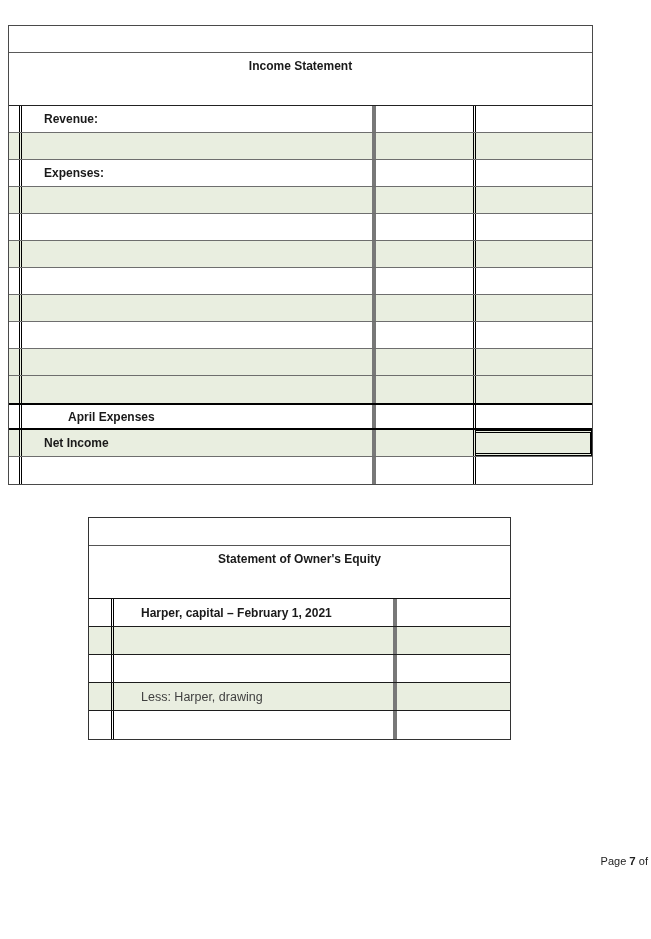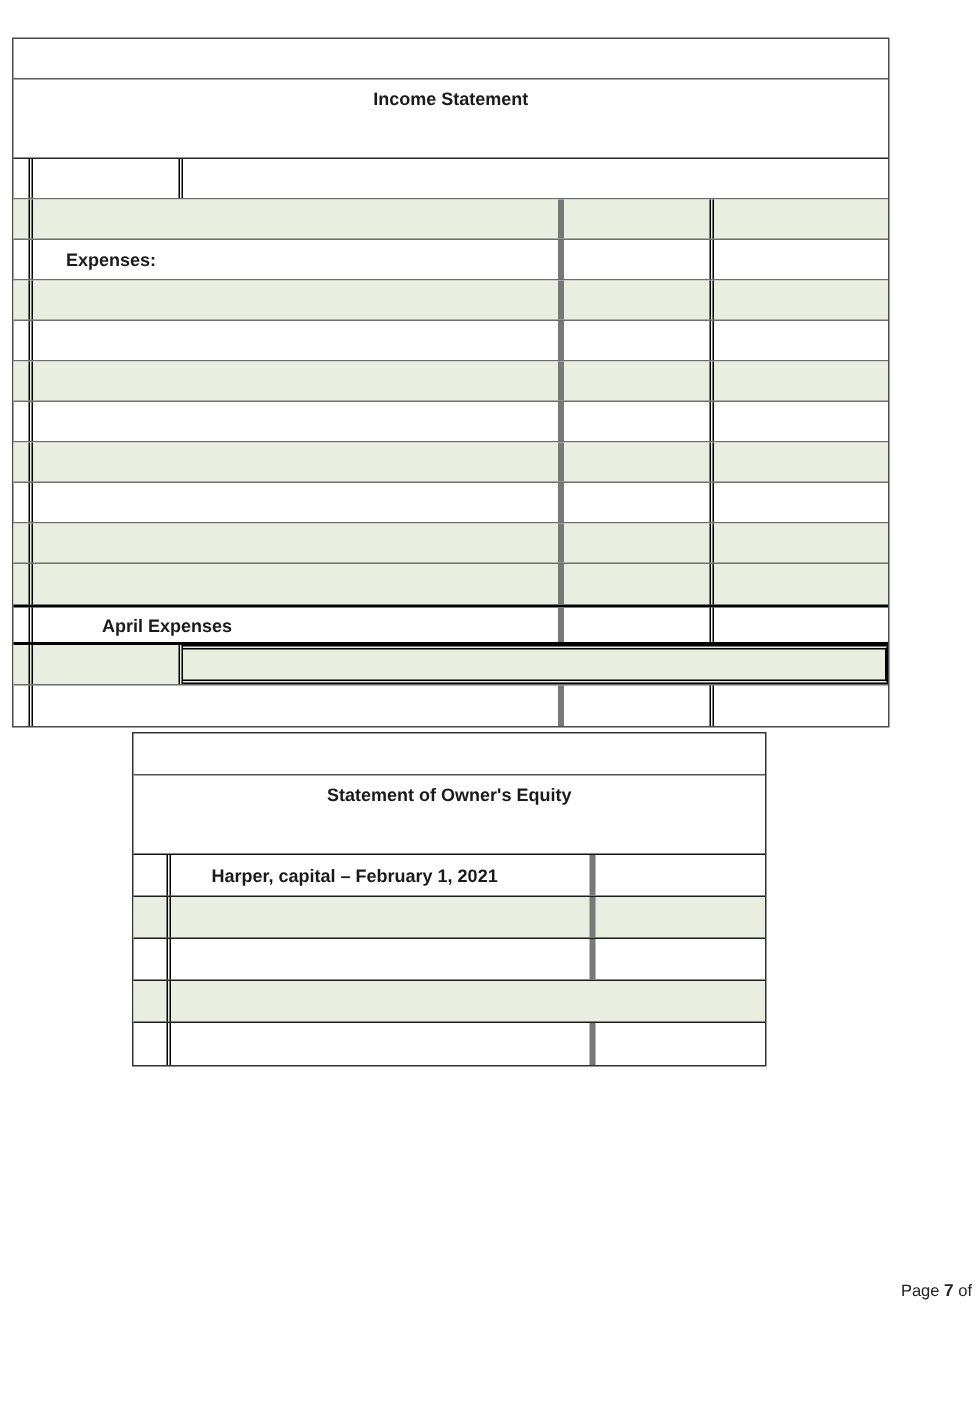--- a/index.html
+++ b/index.html
@@ -48,21 +48,21 @@
   .tbl1 .indent2{padding-left:46px}
   .tbl1 .nb{border-bottom:none}
   .tbl1 .totals{border-top:2px solid var(--emphasis-black);border-bottom:2px solid var(--emphasis-black)}
   .tbl1 .boxed{
     border-top:3px double var(--emphasis-black);
     border-bottom:3px double var(--emphasis-black);
     border-right:2px solid var(--emphasis-black);
   }
 
   
-  .tbl2{left:88px;top:488px;width:423px;border-color:#333}
+  .tbl2{left:88px;top:517px;width:423px;border-color:#333}
   .tbl2 .hrow1{height:28px;border-bottom:1px solid #555}
   .tbl2 .hrow2{height:53px;border-bottom:1px solid #111}
   .tbl2 .row{height:28px;border-bottom:1px solid var(--grid-line-dark)}
   .tbl2 .row:last-child{border-bottom:none}
   .tbl2 .c0{width:25px;border-right:3px double var(--emphasis-black)}
   .tbl2 .c1{width:283px;border-right:4px solid var(--divider-gray);padding-left:27px}
   .tbl2 .c2{flex:1}
 
   
   .page-footer{
@@ -77,20 +77,23 @@
 <div class="page">
 
   <div class="fin-table tbl1">
     <div class="hrow1"></div>
     <div class="hrow2">
       <span class="tbl-title">Income Statement</span>
     </div>
 
     <div class="row">
       <div class="cell c0"></div>
+      <div class="cell c1">
+          <span class="lbl">Revenue:</span>
+        </div>
       <div class="cell c2"></div>
       <div class="cell c3"></div>
     </div>
     <div class="row green">
       <div class="cell c0"></div>
       <div class="cell c1">
           <span class="lbl"></span>
         </div>
       <div class="cell c2"></div>
       <div class="cell c3"></div>
@@ -170,20 +173,23 @@
     <div class="row totals">
       <div class="cell c0"></div>
       <div class="cell c1 indent2">
           <span class="lbl">April Expenses</span>
         </div>
       <div class="cell c2"></div>
       <div class="cell c3"></div>
     </div>
     <div class="row green">
       <div class="cell c0"></div>
+      <div class="cell c1">
+          <span class="lbl">Net Income</span>
+        </div>
       <div class="cell c2"></div>
       <div class="cell c3 boxed"></div>
     </div>
     <div class="row">
       <div class="cell c0"></div>
       <div class="cell c1">
           <span class="lbl"></span>
         </div>
       <div class="cell c2"></div>
       <div class="cell c3"></div>
@@ -212,20 +218,23 @@
     </div>
     <div class="row">
       <div class="cell c0"></div>
       <div class="cell c1">
           <span class="lbl"></span>
         </div>
       <div class="cell c2"></div>
     </div>
     <div class="row green muted">
       <div class="cell c0"></div>
+      <div class="cell c1">
+          <span class="lbl">Less: Harper, drawing</span>
+        </div>
       <div class="cell c2"></div>
     </div>
     <div class="row">
       <div class="cell c0"></div>
       <div class="cell c1">
           <span class="lbl"></span>
         </div>
       <div class="cell c2"></div>
     </div>
   </div>

